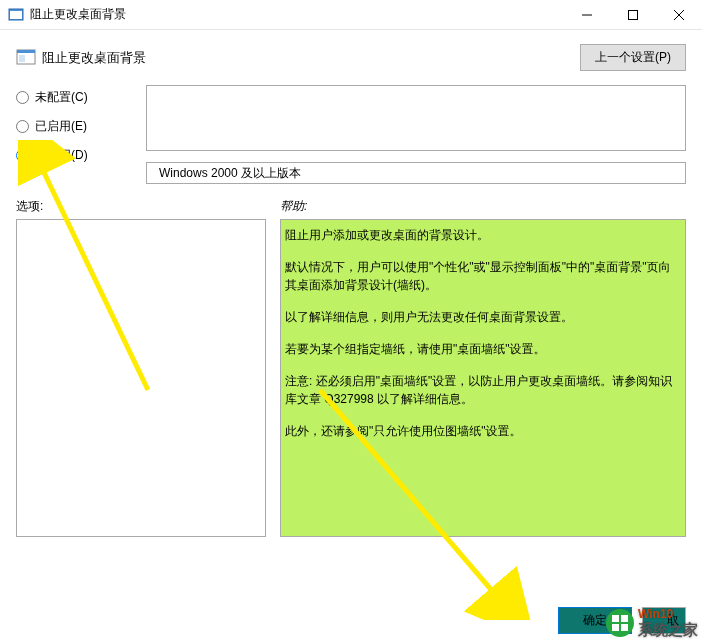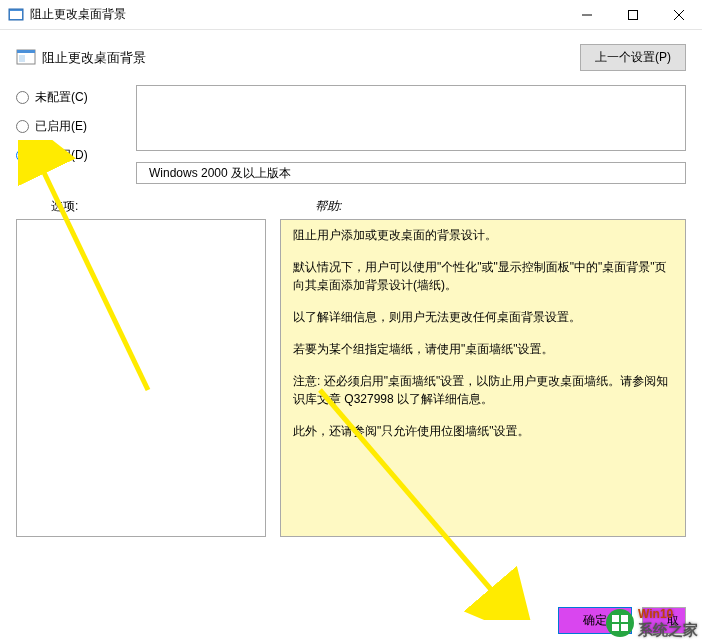--- a/index.html
+++ b/index.html
@@ -71,21 +71,21 @@
       padding: 4px 14px;
       border: 1px solid #adadad;
       background: #e1e1e1;
       min-width: 100px;
       text-align: center;
     }
 
     .config-area {
       padding: 4px 16px 10px 16px;
       display: flex;
-      gap: 10px;
+      gap: 20px;
     }
     .radio-column {
       width: 110px;
       padding-top: 4px;
     }
     .radio-item {
       display: flex;
       align-items: center;
       margin-bottom: 12px;
       gap: 6px;
@@ -121,21 +121,20 @@
       padding: 2px 12px;
       line-height: 16px;
     }
 
     .middle-labels {
       display: flex;
       padding: 4px 16px 4px 16px;
     }
     .options-label {
       width: 264px;
-      margin-left: 35px;
     }
     .help-label {
       flex: 1;
       font-style: italic;
     }
 
     .panels {
       display: flex;
       padding: 0 16px;
       gap: 14px;
@@ -143,41 +142,41 @@
     .options-panel {
       width: 250px;
       height: 318px;
       border: 1px solid #a9a9a9;
       background: #fff;
     }
     .help-panel {
       flex: 1;
       height: 318px;
       border: 1px solid #a9a9a9;
-      background: #fef9c3;
-      padding: 6px 12px;
+      background: #bef264;
+      padding: 6px 4px;
       line-height: 1.5;
       overflow-y: auto;
     }
     .help-panel p {
       margin-bottom: 14px;
     }
 
     .footer {
       position: absolute;
       bottom: 10px;
       right: 16px;
       display: flex;
       gap: 10px;
       align-items: center;
     }
     .footer-btn {
       padding: 4px 24px;
       border: 1px solid #adadad;
-      background: #d946ef;
+      background: #0f766e;
       min-width: 70px;
       text-align: center;
     }
     .footer-btn.primary {
       border-color: #0078d7;
     }
 
     .watermark {
       position: absolute;
       bottom: 6px;

